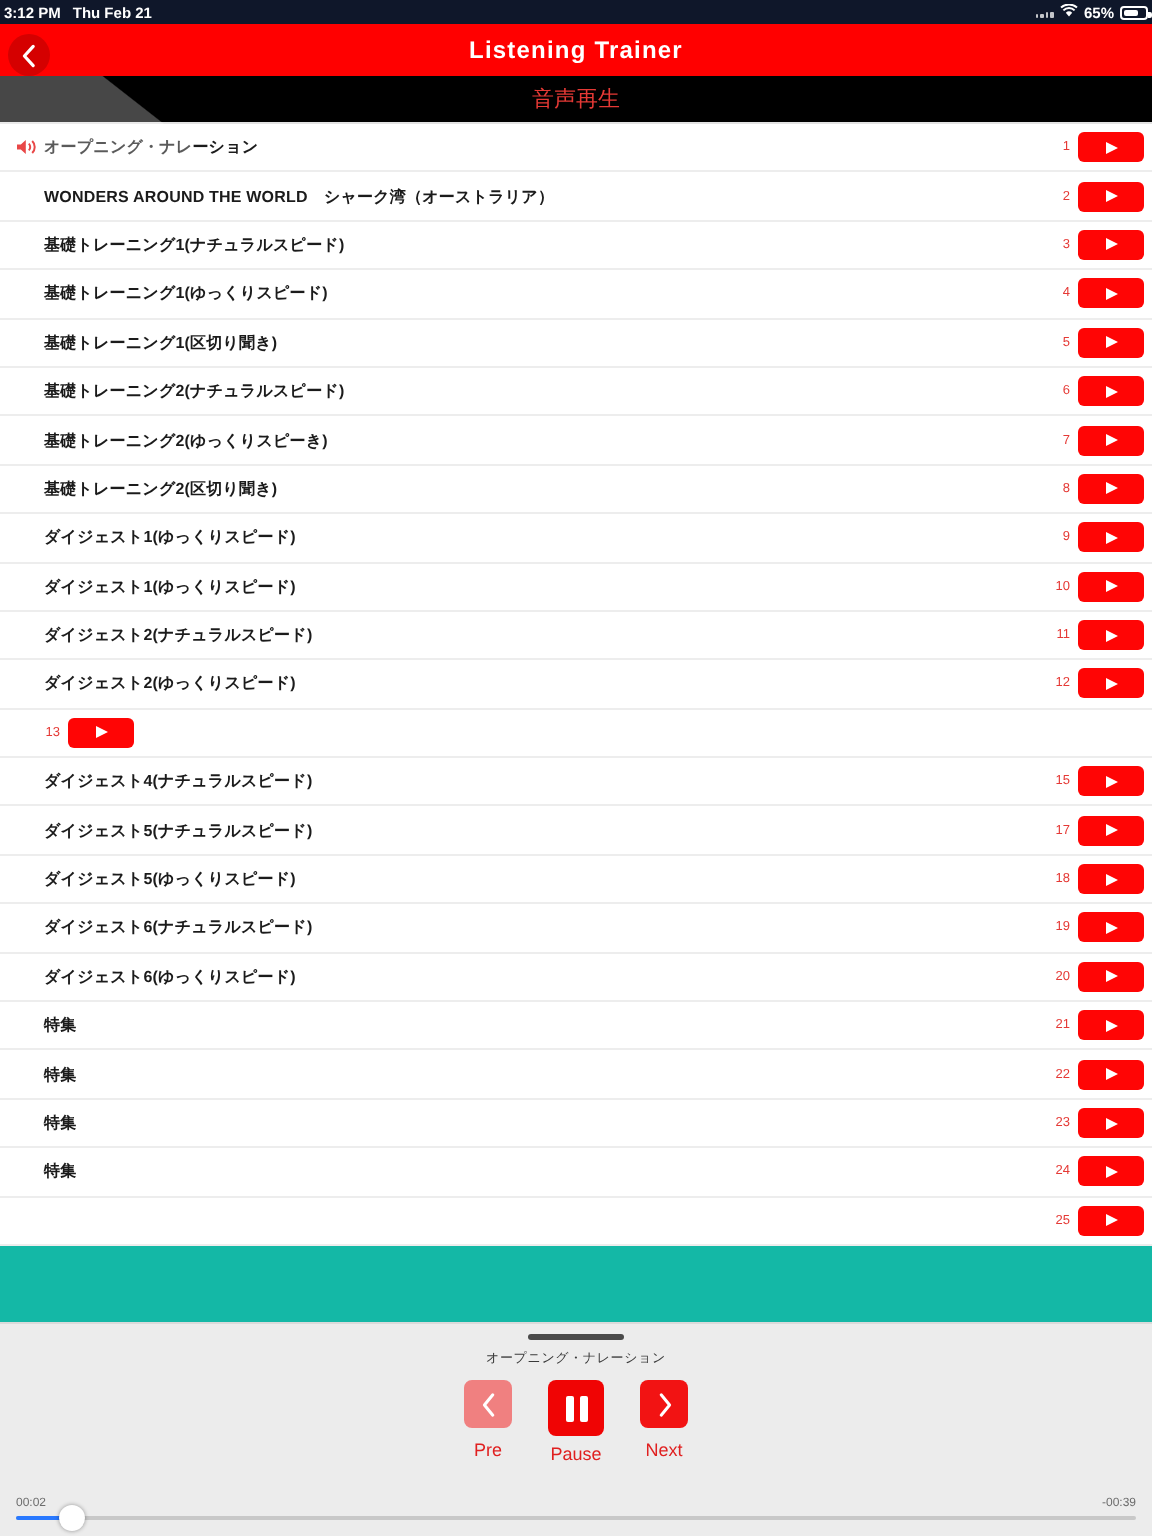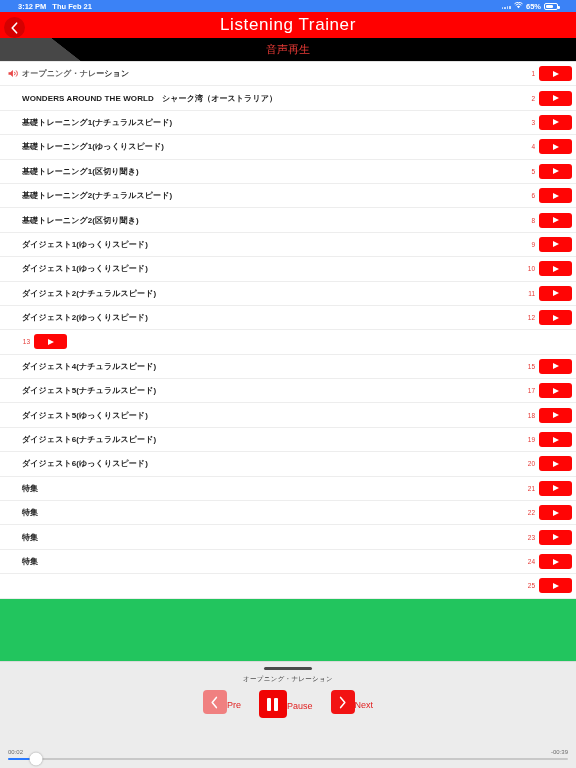--- a/index.html
+++ b/index.html
@@ -6,42 +6,42 @@
   html, body {
     width:576px; height:768px;
     font-family:"Liberation Sans","DejaVu Sans",sans-serif;
     background:#ffffff;
     overflow:hidden;
   }
   #app { position:relative; width:576px; height:768px; display:flex; flex-direction:column; }
 
   
   .statusbar {
-    height:12px; background:#3b82f6; color:#ffffff;
+    height:12px; background:#0f172a; color:#ffffff;
     display:flex; align-items:center; justify-content:space-between;
-    padding:0 18px; font-size:7.5px; font-weight:bold; flex:0 0 auto;
+    padding:0 2px; font-size:7.5px; font-weight:bold; flex:0 0 auto;
     position:relative; z-index:6;
   }
   .sb-left { display:flex; align-items:center; gap:6px; }
   .sb-right { display:flex; align-items:center; gap:3px; }
   .sb-sig { display:flex; align-items:flex-end; gap:1px; height:6px; opacity:.75; }
   .sb-sig i { display:block; width:1.5px; background:#fff; border-radius:.5px; }
   .sb-sig i:nth-child(1){height:2px}.sb-sig i:nth-child(2){height:2.5px}
   .sb-sig i:nth-child(3){height:3px}.sb-sig i:nth-child(4){height:3.5px}
   .sb-batt { width:14px; height:7px; border:1px solid #fff; border-radius:2px; position:relative; padding:1px; }
   .sb-batt::after{content:"";position:absolute;right:-2.5px;top:2px;width:1.5px;height:3px;background:#fff;border-radius:0 1px 1px 0;}
   .sb-batt i{display:block;height:100%;width:65%;background:#fff;border-radius:1px;}
 
   
   .navbar {
     height:26px; background:#FF0000; color:#ffffff;
     display:flex; align-items:center; justify-content:center;
     position:relative; flex:0 0 auto; z-index:5;
   }
-  .navbar .title { font-size:17px; letter-spacing:.6px; font-weight:400; }
+  .navbar .title { font-size:12px; letter-spacing:.6px; font-weight:700; }
   .backbtn {
     position:absolute; left:4px; top:5px;
     width:21px; height:21px; border-radius:50%;
     background:#D50000;
     display:flex; align-items:center; justify-content:center;
     cursor:pointer;
   }
   .backbtn svg { display:block; }
 
   
@@ -54,21 +54,21 @@
   
   .subbar {
     height:24px; background:#000000; color:#E53935;
     display:flex; align-items:center; justify-content:center;
     font-size:11px; flex:0 0 auto;
     border-bottom:1px solid #e2e2e2;
     position:relative; z-index:3;
   }
 
   
-  .list { flex:1 1 auto; overflow:hidden; background:#22c55e; position:relative; }
+  .list { flex:1 1 auto; overflow:hidden; background:#14b8a6; position:relative; }
   .row {
     height:24.4px; display:flex; align-items:center;
     border-bottom:1px solid #EDEDED; padding-left:6px; position:relative;
     background:#fff; cursor:pointer;
   }
   .row .spk { width:14px; flex:0 0 14px; display:flex; align-items:center; justify-content:center; }
   .row .spk svg { display:block; }
   .row .label {
     flex:1 1 auto; font-size:8px; font-weight:bold; color:#1b1b1b;
     white-space:nowrap; overflow:hidden; letter-spacing:.1px; padding-left:2px;
@@ -89,21 +89,21 @@
 
   
   .player {
     flex:0 0 auto; height:107px; background:#ECECEC;
     border-top:1px solid #DADADA; position:relative;
     display:flex; flex-direction:column; align-items:center;
   }
   .grabber { width:48px; height:3px; background:#4a4a4a; border-radius:2px; margin-top:5px; cursor:pointer; }
   .nowplaying { font-size:6.5px; color:#3a3a3a; margin-top:5px; letter-spacing:.3px; }
   .controls { display:flex; align-items:flex-start; gap:18px; margin-top:6px; }
-  .ctl { display:flex; flex-direction:row; align-items:center; cursor:pointer; }
+  .ctl { display:flex; flex-direction:column; align-items:center; cursor:pointer; }
   .ctl .box {
     width:24px; height:24px; border-radius:4px;
     display:flex; align-items:center; justify-content:center;
   }
   .ctl.prev .box { background:#F08080; }
   .ctl.next .box { background:#F21313; }
   .ctl.play .box { width:28px; height:28px; background:#F00404; border-radius:4px; }
   .ctl .box svg { display:block; }
   .ctl .cap { font-size:9px; color:#E02020; margin-top:6px; }
   .ctl.play .cap { margin-top:4px; }
@@ -218,20 +218,28 @@
       <div class="row">
         <div class="spk"></div>
         <div class="label">基礎トレーニング2(ナチュラルスピード)</div>
         <div class="num">6</div>
         <div class="playbtn">
           <div class="tri"></div>
         </div>
       </div>
       <div class="row">
         <div class="spk"></div>
+        <div class="label">基礎トレーニング2(ゆっくりスピーき)</div>
+        <div class="num">7</div>
+        <div class="playbtn">
+          <div class="tri"></div>
+        </div>
+      </div>
+      <div class="row">
+        <div class="spk"></div>
         <div class="label">基礎トレーニング2(区切り聞き)</div>
         <div class="num">8</div>
         <div class="playbtn">
           <div class="tri"></div>
         </div>
       </div>
       <div class="row">
         <div class="spk"></div>
         <div class="label">ダイジェスト1(ゆっくりスピード)</div>
         <div class="num">9</div>

